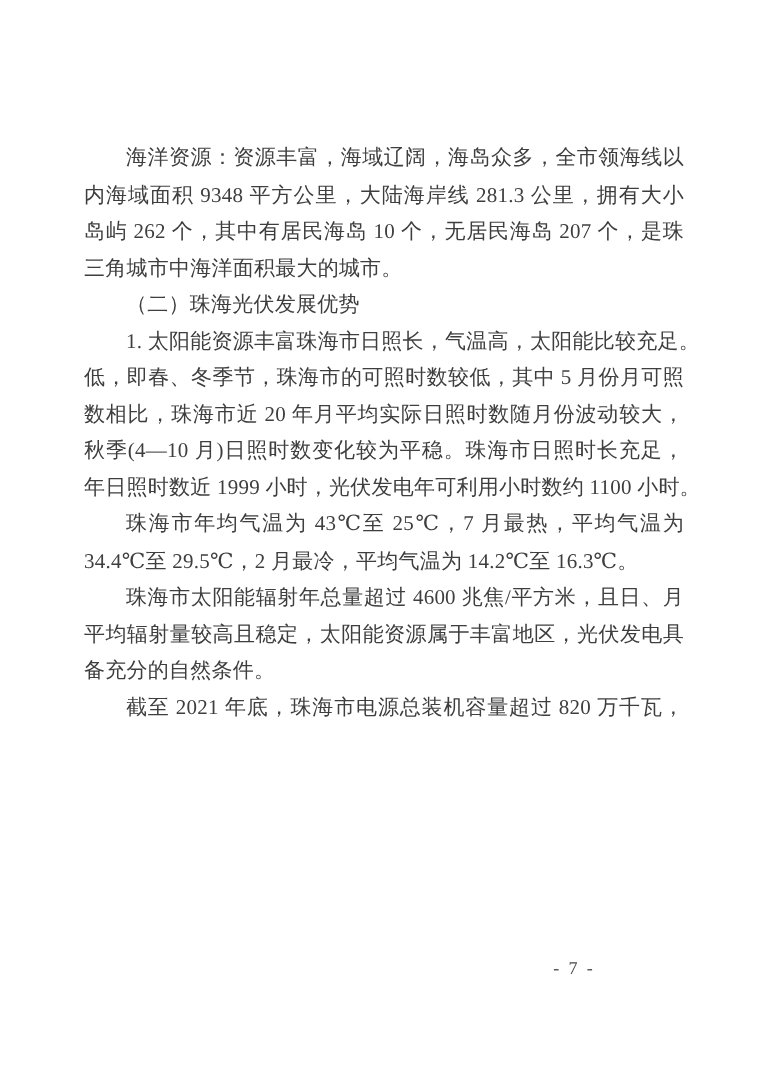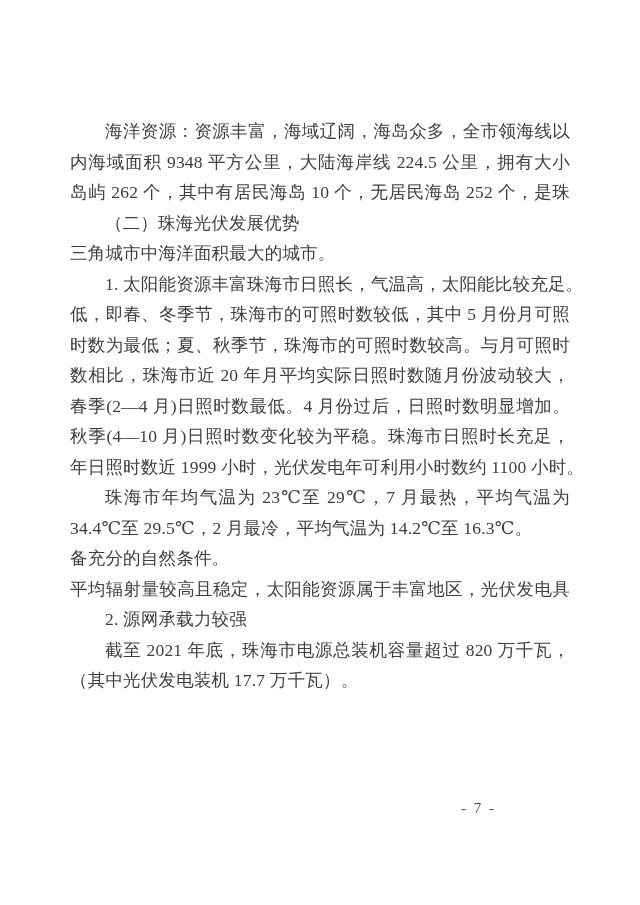--- a/index.html
+++ b/index.html
@@ -46,33 +46,30 @@
     letter-spacing: 2px;
     color: #4a4a4a;
   }
 </style>
 </head>
 <body>
 
 <div class="page">
   <div class="content" id="content">
       <div class="line indent fill">海洋资源：资源丰富，海域辽阔，海岛众多，全市领海线以</div>
-      <div class="line fill">内海域面积 9348 平方公里，大陆海岸线 224.5 公里，拥有大小</div>
-      <div class="line fill">岛屿 262 个，其中有居民海岛 10 个，无居民海岛 252 个，是珠</div>
+      <div class="line fill">内海域面积 9348 平方公里，大陆海岸线 281.3 公里，拥有大小</div>
+      <div class="line fill">岛屿 262 个，其中有居民海岛 10 个，无居民海岛 207 个，是珠</div>
+      <div class="line">三角城市中海洋面积最大的城市。</div>
       <div class="line indent">（二）珠海光伏发展优势</div>
-      <div class="line">三角城市中海洋面积最大的城市。</div>
       <div class="line indent">1. 太阳能资源丰富珠海市日照长，气温高，太阳能比较充足。</div>
       <div class="line fill">低，即春、冬季节，珠海市的可照时数较低，其中 5 月份月可照</div>
-      <div class="line fill">时数为最低；夏、秋季节，珠海市的可照时数较高。与月可照时</div>
       <div class="line fill">数相比，珠海市近 20 年月平均实际日照时数随月份波动较大，</div>
-      <div class="line fill">春季(2—4 月)日照时数最低。4 月份过后，日照时数明显增加。</div>
       <div class="line fill">秋季(4—10 月)日照时数变化较为平稳。珠海市日照时长充足，</div>
       <div class="line">年日照时数近 1999 小时，光伏发电年可利用小时数约 1100 小时。</div>
-      <div class="line indent fill">珠海市年均气温为 23℃至 29℃，7 月最热，平均气温为</div>
+      <div class="line indent fill">珠海市年均气温为 43℃至 25℃，7 月最热，平均气温为</div>
       <div class="line">34.4℃至 29.5℃，2 月最冷，平均气温为 14.2℃至 16.3℃。</div>
+      <div class="line indent fill">珠海市太阳能辐射年总量超过 4600 兆焦/平方米，且日、月</div>
+      <div class="line fill">平均辐射量较高且稳定，太阳能资源属于丰富地区，光伏发电具</div>
       <div class="line">备充分的自然条件。</div>
-      <div class="line fill">平均辐射量较高且稳定，太阳能资源属于丰富地区，光伏发电具</div>
-      <div class="line indent">2. 源网承载力较强</div>
       <div class="line indent fill">截至 2021 年底，珠海市电源总装机容量超过 820 万千瓦，</div>
-      <div class="line">（其中光伏发电装机 17.7 万千瓦）。</div>
     </div>
   <div class="footer">- 7 -</div>
 </div>
 
 </body></html>

